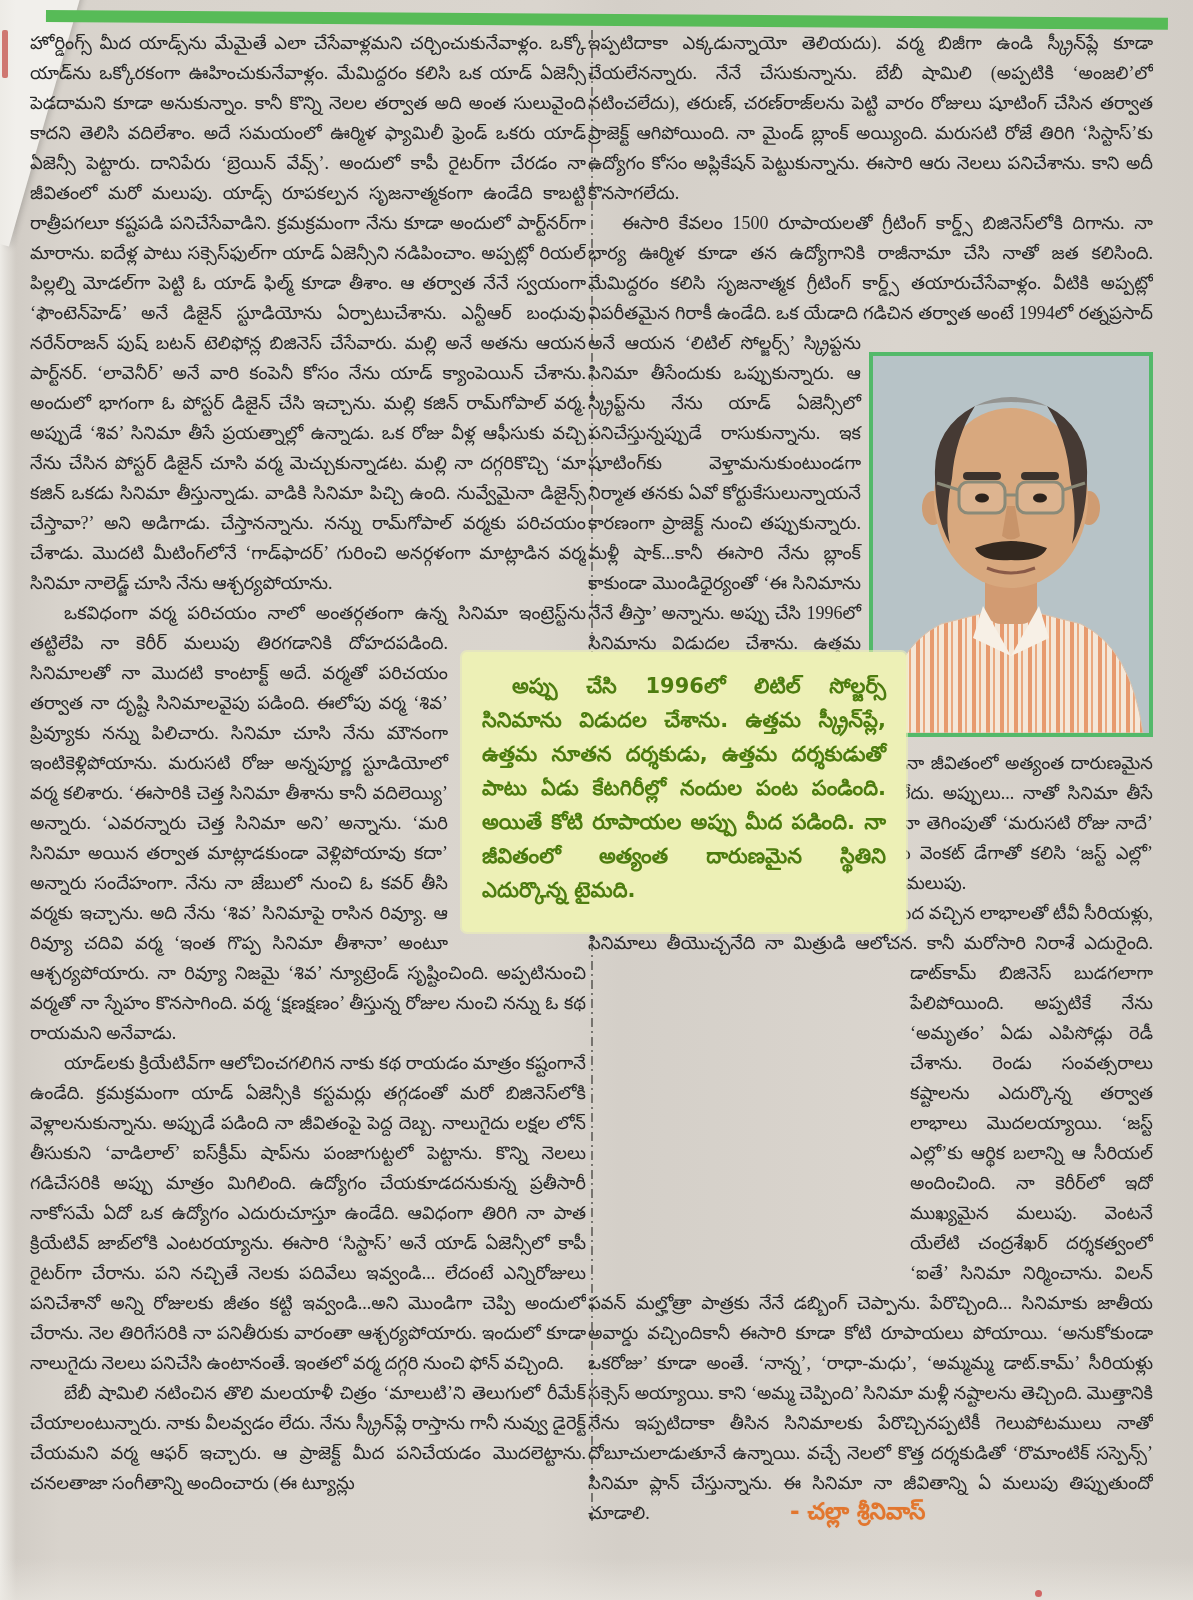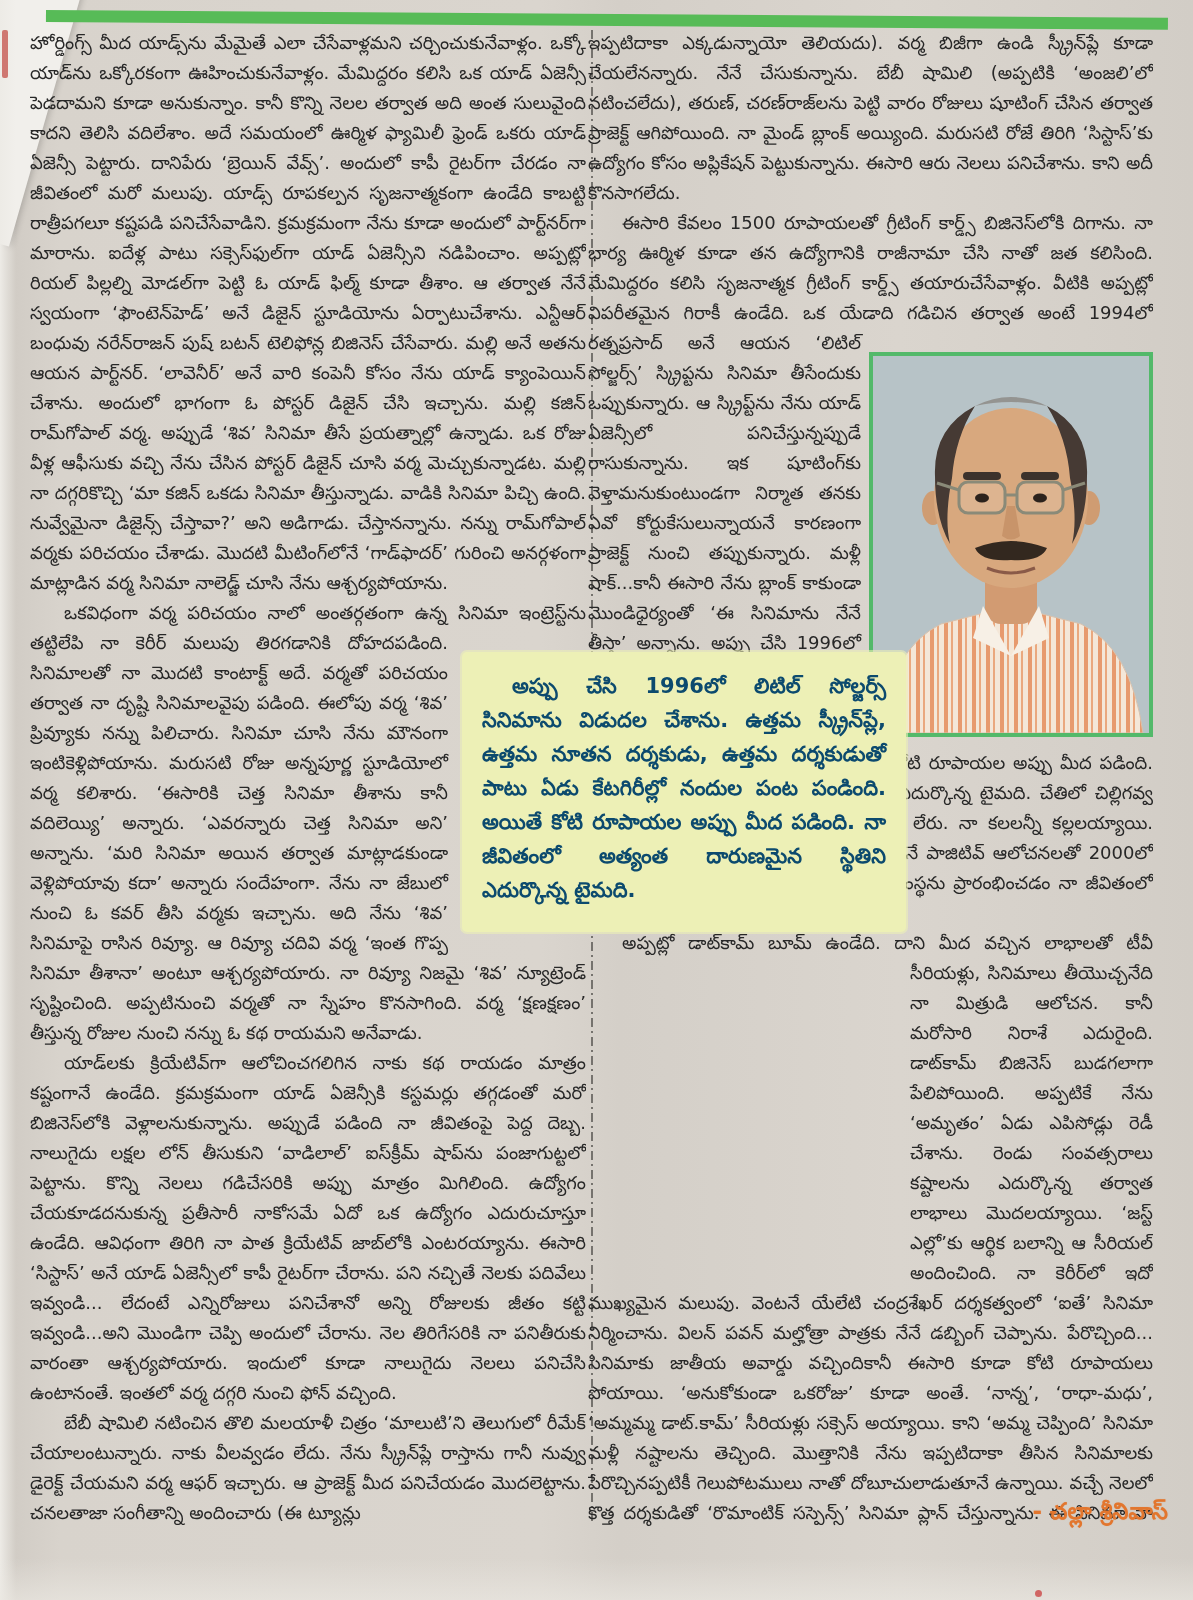--- a/index.html
+++ b/index.html
@@ -22,42 +22,42 @@
   .red-dot{position:absolute;left:1035px;top:1590px;width:7px;height:7px;border-radius:50%;background:#cc4747;opacity:.8;}
   
   .top-rule{position:absolute;left:46px;top:10px;width:1122px;height:12px;
             background:#57bb57;transform:rotate(0.4deg);transform-origin:left top;}
   
   .divider{position:absolute;left:591px;top:30px;width:2px;height:1495px;
            background:repeating-linear-gradient(180deg,#55534f 0 9px,transparent 9px 13px,#55534f 13px 15px,transparent 15px 19px);
            opacity:.75;}
   
   .col{position:absolute;top:28px;overflow:hidden;
-       font-size:18px;line-height:30px;text-align:justify;color:#272727;}
+       font-size:18px;line-height:30px;text-align:justify;color:#272727;font-family:Liberation Serif, serif;}
   #col-left{left:30px;width:556px;height:1540px;}
   #col-right{left:588px;width:565px;height:1505px;}
   .col p{margin:0;text-indent:34px;}
   .col p.no-indent{text-indent:0;}
   
   .push-r{float:right;width:0;}
   .push-l{float:left;width:0;}
   .cut-r{float:right;clear:right;}
   .cut-l{float:left;clear:left;}
   
   .photo-float{float:right;clear:right;width:292px;height:393px;}
   .photo-frame{margin-left:8px;width:276px;height:377px;border:4px solid #53b96a;background:#b7c3c7;overflow:hidden;}
   .photo-frame svg{display:block;}
   
   .pullquote{position:absolute;left:462px;top:652px;width:404px;height:246px;
              background:#edf0b6;border-radius:5px;padding:17px 20px;
-             font-size:21px;line-height:34px;font-weight:bold;color:#0c4a6e;
+             font-size:21px;line-height:34px;font-weight:bold;color:#4d7c0f;
              text-align:justify;box-shadow:0 0 0 2px rgba(237,240,182,.6);}
   .pullquote .pq-text{display:block;text-indent:30px;}
   
-  .byline{position:absolute;left:790px;top:1496px;width:378px;text-align:right;
+  .byline{position:absolute;left:790px;top:1496px;width:378px;
           font-size:23px;line-height:30px;font-weight:bold;color:#e2762e;
           text-shadow:0 0 1px rgba(226,118,46,.4);}
 </style>
 </head>
 <body>
 
 <div id="scan">
 
   <div class="edge-wedge"></div>
   <div class="edge-strip"></div>

